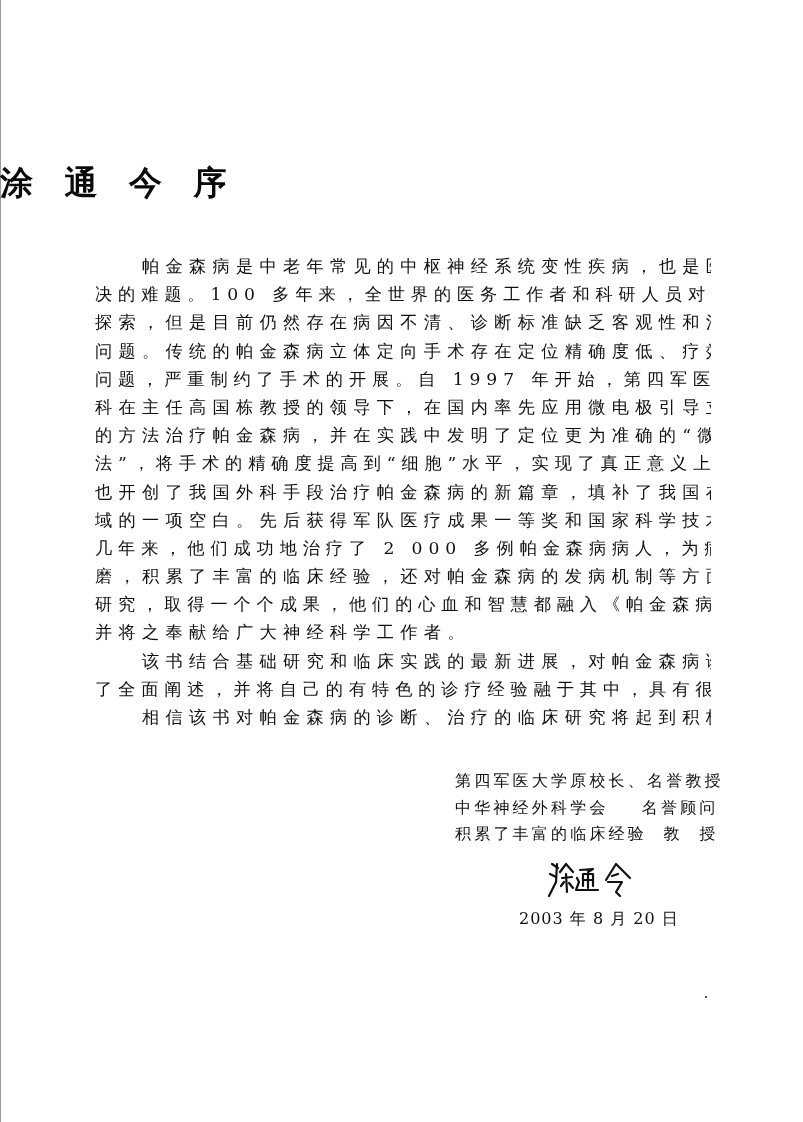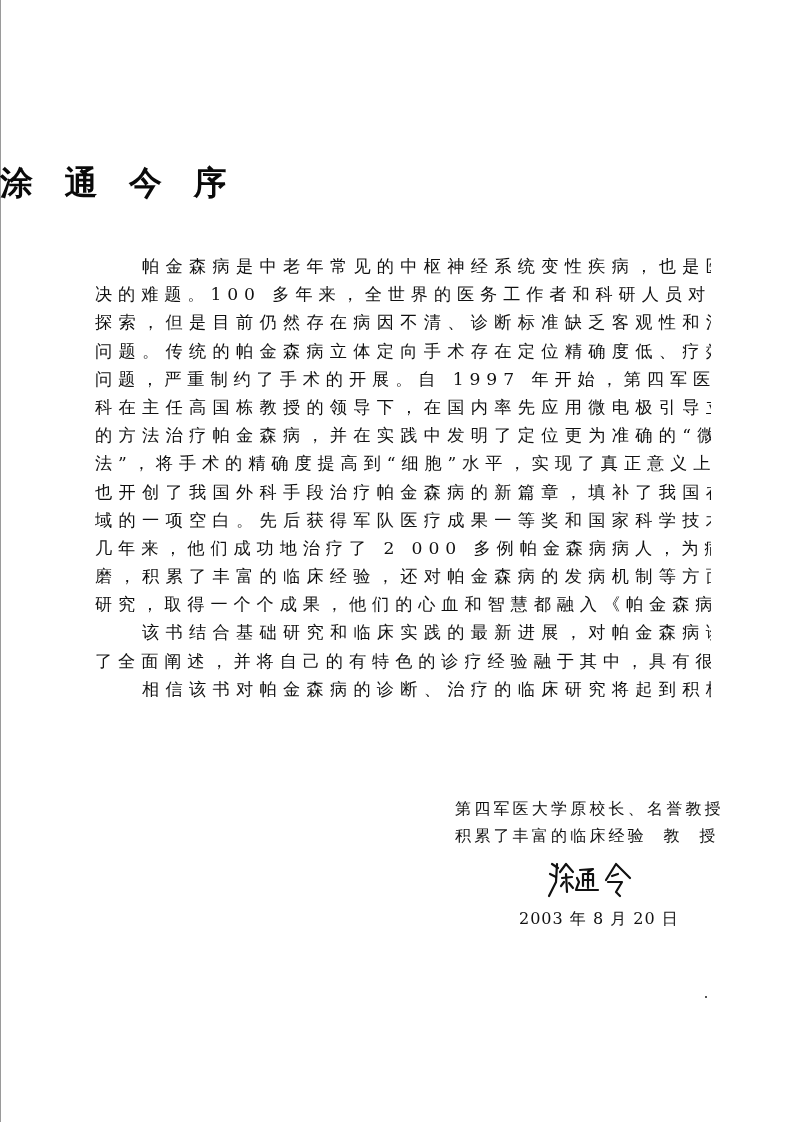--- a/index.html
+++ b/index.html
@@ -50,21 +50,20 @@
     white-space: nowrap;
     overflow: hidden;
   }
   .line.indent { padding-left: 47px; }
   .line.tight { letter-spacing: 5.9px; }
   .signature-block {
     position: absolute;
     top: 768px;
     left: 455px;
     width: 280px;
-    margin-top: 28px;
   }
   .sig-line {
     display: block;
     height: 26.5px;
     line-height: 26.5px;
     font-size: 16px;
     letter-spacing: 3.2px;
     white-space: pre;
   }
   .handwritten {
@@ -107,29 +106,31 @@
   <span class="line">问题。传统的帕金森病立体定向手术存在定位精确度低、疗效差和并发症高的</span>
   <span class="line tight">问题，严重制约了手术的开展。自 1997 年开始，第四军医大学唐都医院神经外</span>
   <span class="line">科在主任高国栋教授的领导下，在国内率先应用微电极引导立体定向手术干预</span>
   <span class="line">的方法治疗帕金森病，并在实践中发明了定位更为准确的“微电极边界定位</span>
   <span class="line tight">法”，将手术的精确度提高到“细胞”水平，实现了真正意义上的功能定位，同时</span>
   <span class="line">也开创了我国外科手段治疗帕金森病的新篇章，填补了我国在功能神经外科领</span>
   <span class="line">域的一项空白。先后获得军队医疗成果一等奖和国家科学技术发明二等奖。</span>
   <span class="line tight">几年来，他们成功地治疗了 2 000 多例帕金森病病人，为病人解除了病痛的折</span>
   <span class="line">磨，积累了丰富的临床经验，还对帕金森病的发病机制等方面也进行了深入的</span>
   <span class="line tight">研究，取得一个个成果，他们的心血和智慧都融入《帕金森病诊疗关键》这本书，</span>
+  <span class="line">并将之奉献给广大神经科学工作者。</span>
 
   <span class="line indent">该书结合基础研究和临床实践的最新进展，对帕金森病诊疗关键问题进行</span>
   <span class="line tight">了全面阐述，并将自己的有特色的诊疗经验融于其中，具有很高的实用性，对广</span>
 
   <span class="line indent">相信该书对帕金森病的诊断、治疗的临床研究将起到积极推动作用。</span>
 </div>
 
 <div class="signature-block">
   <span class="sig-line">第四军医大学原校长、名誉教授</span>
+  <span class="sig-line">中华神经外科学会    名誉顾问</span>
   <span class="sig-line">积累了丰富的临床经验  教  授</span>
 </div>
 
 <div class="handwritten">
   <svg width="100" height="50" viewBox="0 0 100 50">
     <g fill="none" stroke="#111" stroke-width="2.2" stroke-linecap="round" stroke-linejoin="round">
 
       <path d="M6 8 L12 12"></path>
       <path d="M4 18 L10 21"></path>
       <path d="M3 40 L10 26 L11 8"></path>

